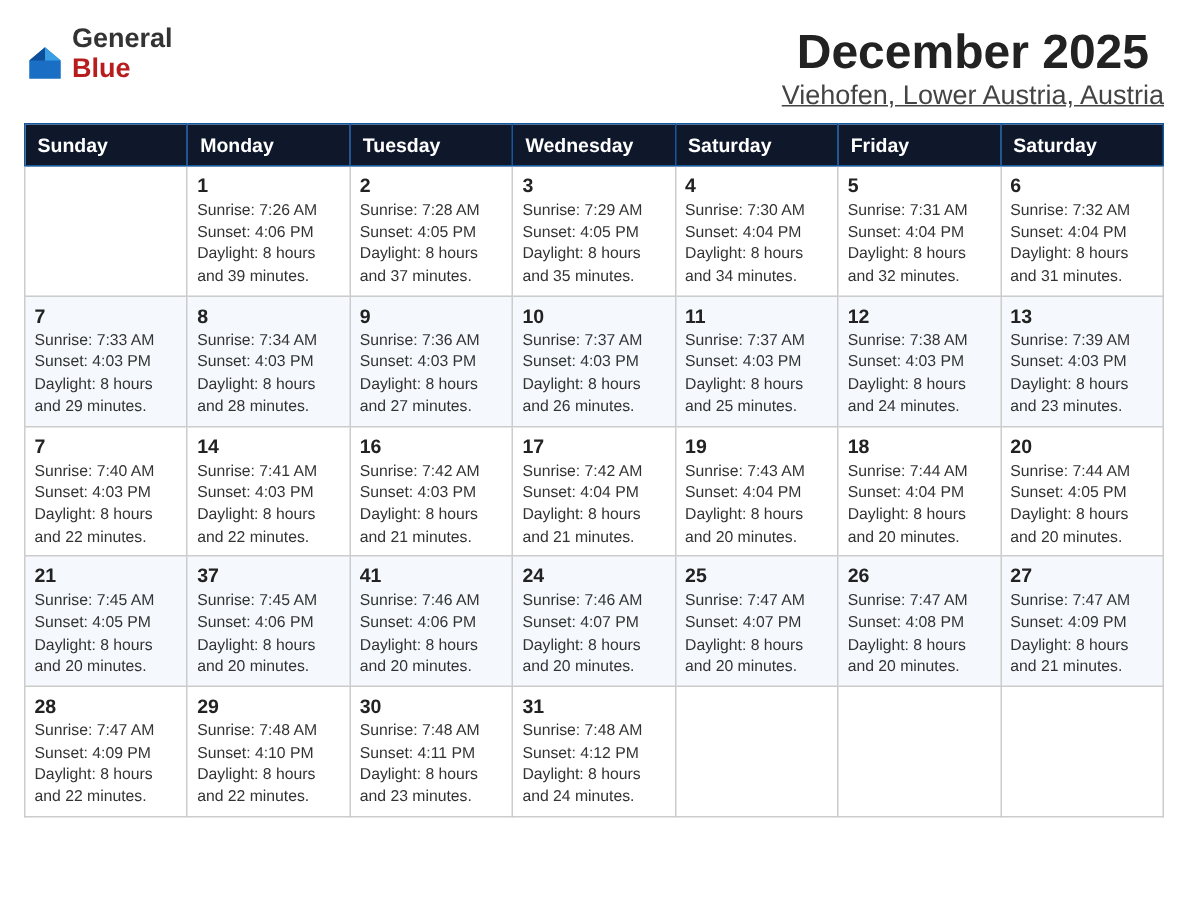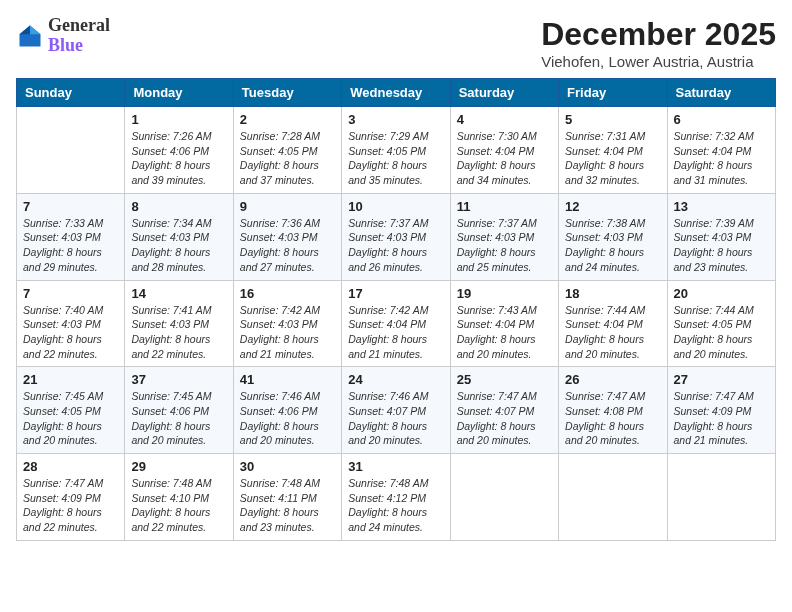--- a/index.html
+++ b/index.html
@@ -11,54 +11,54 @@
       padding: 16px;
     }
     .header {
       display: flex;
       justify-content: space-between;
       align-items: flex-start;
       margin-bottom: 8px;
     }
     .logo {
       display: flex;
-      align-items: center;
+      align-items: flex-end;
       gap: 4px;
-      font-family: Liberation Serif, serif;
     }
     .logo-text {
       font-size: 18px;
       font-weight: bold;
       line-height: 1.1;
     }
     .logo-general { color: #333; }
-    .logo-blue { color: #8b5cf6; }
+    .logo-blue { color: #b91c1c; }
     .logo-icon {
       width: 28px;
       height: 28px;
     }
     .title-block {
-      text-align: left;
+      text-align: center;
     }
     .month-title {
       font-size: 32px;
       font-weight: bold;
       color: #222;
     }
     .location {
-      font-size: 15px;
+      font-size: 18px;
       color: #444;
+      text-decoration: underline;
     }
     .calendar {
       width: 100%;
       border-collapse: collapse;
       border: 1px solid #ccc;
     }
     .calendar th {
-      background: #0369a1;
+      background: #0f172a;
       color: #fff;
       text-align: left;
       padding: 6px 8px;
       font-size: 13px;
       font-weight: bold;
       border: 1px solid #1558a0;
     }
     .calendar td {
       vertical-align: top;
       border: 1px solid #ccc;
@@ -75,21 +75,20 @@
     .day-number {
       font-size: 13px;
       font-weight: bold;
       color: #222;
       margin-bottom: 2px;
     }
     .day-info {
       font-size: 10.5px;
       line-height: 1.4;
       color: #333;
-      font-style: italic;
     }
     .empty-cell {
       background: #fff !important;
     }
     .row-even td { background: #eef3fa; }
     .row-odd td { background: #fff; }
   </style>
 </head>
 <body>
 

